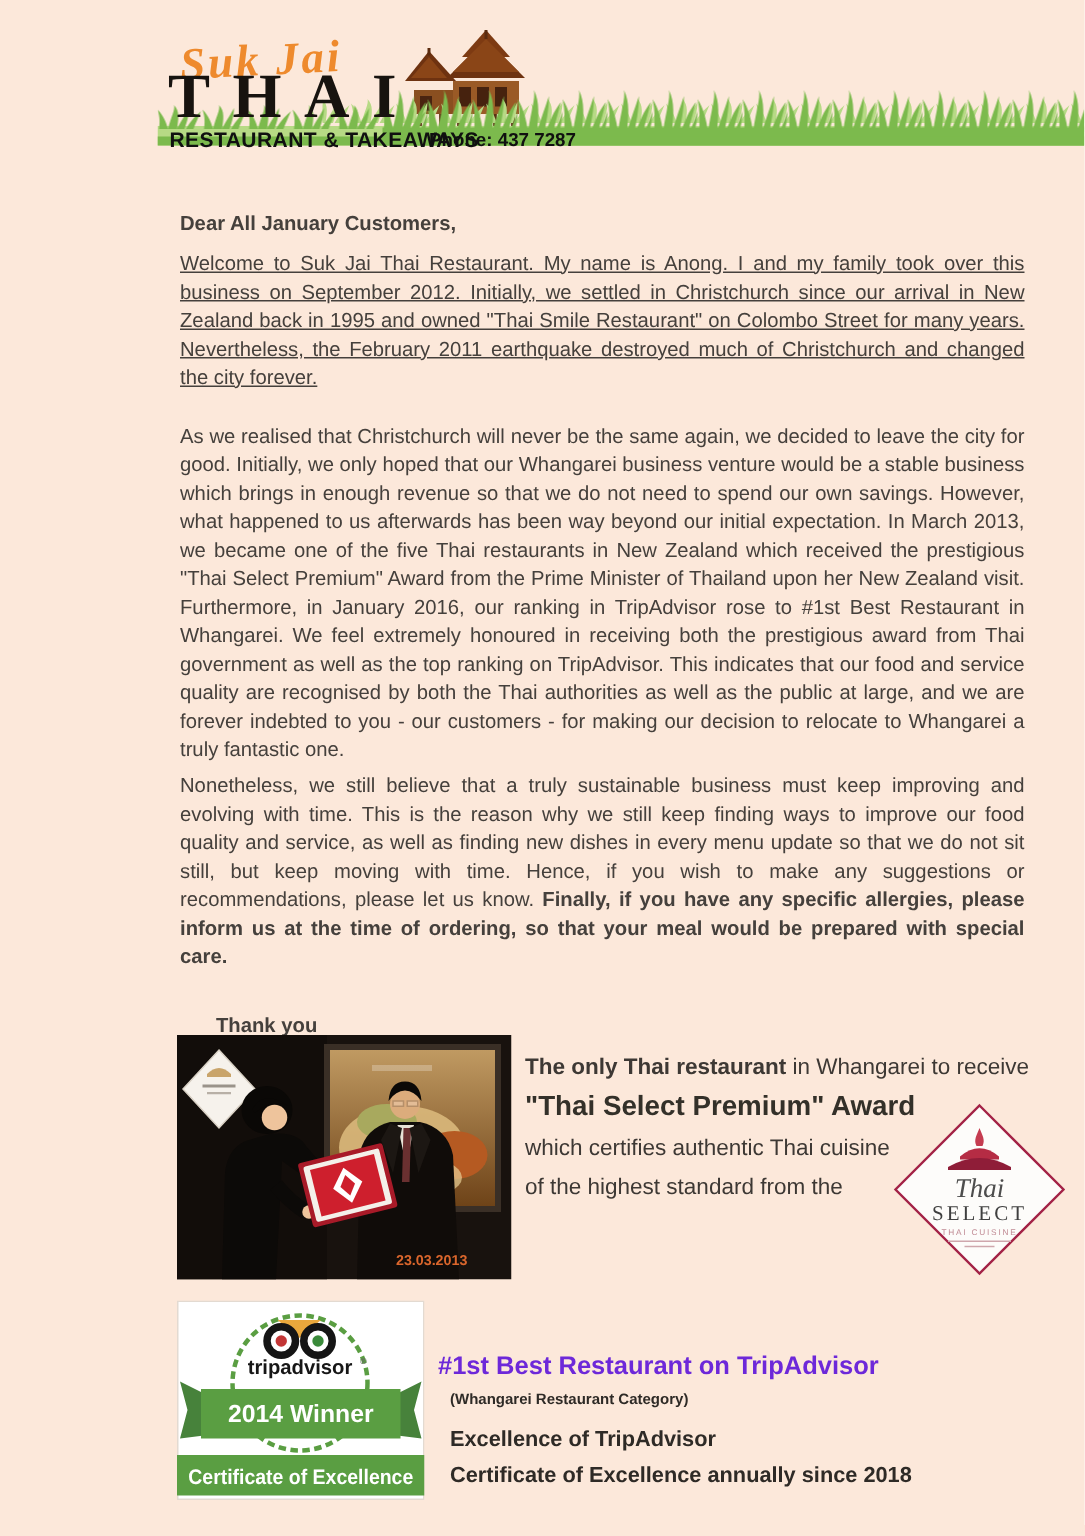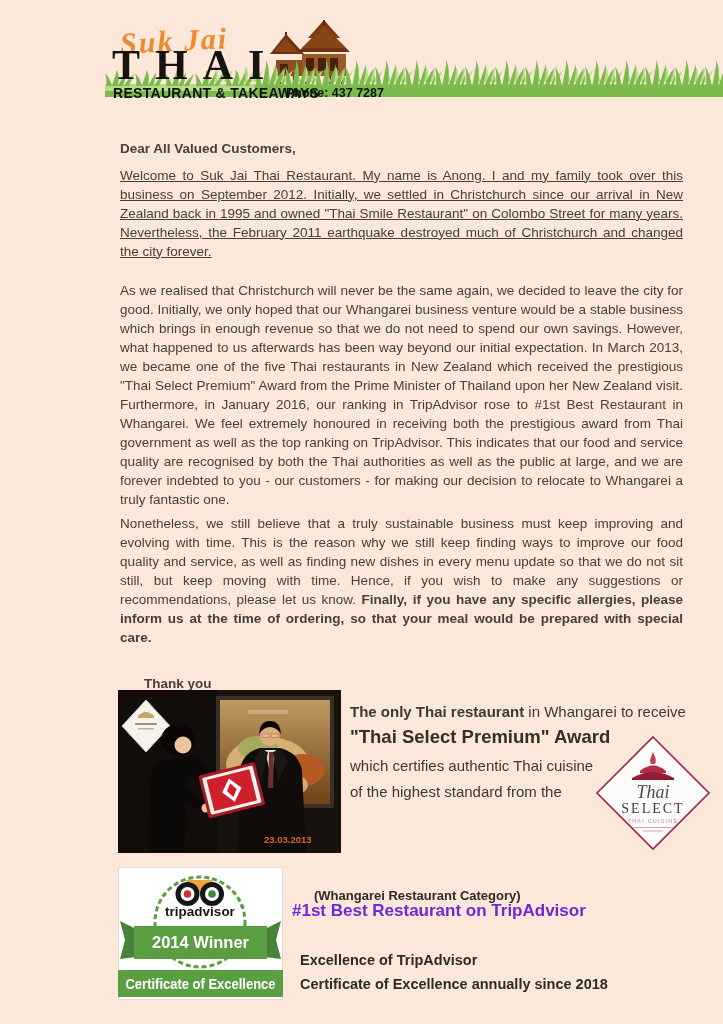--- a/index.html
+++ b/index.html
@@ -27,21 +27,21 @@
   .photo{left:118px;top:690px;z-index:1;}
   .ts-line1{left:350px;top:703px;font-size:15px;color:#3d3834;}
   .ts-title{left:350px;top:726px;font-size:18.5px;font-weight:bold;color:#333029;}
   .ts-l3{left:350px;top:757px;font-size:15px;color:#3d3834;}
   .ts-l4{left:350px;top:783px;font-size:15px;color:#3d3834;}
   .ts-l5{left:350px;top:809px;font-size:15px;color:#3d3834;}
   .ts-logo{left:594px;top:734px;}
   
   .ta-badge{left:118px;top:867px;}
   .ta-line1{left:292px;top:901px;font-size:17px;font-weight:bold;color:#6d28d9;}
-  .ta-l2{left:300px;top:888px;font-size:13px;font-weight:bold;color:#2e2a26;margin-left:14px;}
+  .ta-l2{left:300px;top:928px;font-size:10px;font-weight:bold;color:#2e2a26;}
   .ta-l3{left:300px;top:952px;font-size:14.5px;font-weight:bold;color:#2e2a26;}
   .ta-l4{left:300px;top:976px;font-size:14.5px;font-weight:bold;color:#2e2a26;}
 </style>
 </head>
 <body>
 
 <div id="page">
 
   <svg class="abs house" width="94" height="76" viewBox="0 0 94 76">
     <g stroke="#5a3012" stroke-width="2.5">
@@ -95,21 +95,21 @@
     <rect x="150" y="8" width="468" height="28" fill="url(#pgd1)"></rect>
     <rect x="150" y="33" width="468" height="12" fill="#7cba4d"></rect>
     <rect x="0" y="39" width="618" height="6" fill="#7cba4d"></rect>
   </svg>
 
   <div class="abs brand-script">Suk Jai</div>
   <div class="abs brand-main">THAI</div>
   <div class="abs brand-sub">RESTAURANT &amp; TAKEAWAYS</div>
   <div class="abs phone">Phone: 437 7287</div>
 
-  <p class="abs letter-block greeting">Dear All Valued Customers,</p>
+  <p class="abs letter-block greeting">Dear All January Customers,</p>
   <p class="abs letter-block p1">Welcome to Suk Jai Thai Restaurant. My name is Anong. I and my family took over this business on September 2012. Initially, we settled in Christchurch since our arrival in New Zealand back in 1995 and owned "Thai Smile Restaurant" on Colombo Street for many years. Nevertheless, the February 2011 earthquake destroyed much of Christchurch and changed the city forever.</p>
   <p class="abs letter-block p2">As we realised that Christchurch will never be the same again, we decided to leave the city for good. Initially, we only hoped that our Whangarei business venture would be a stable business which brings in enough revenue so that we do not need to spend our own savings. However, what happened to us afterwards has been way beyond our initial expectation. In March 2013, we became one of the five Thai restaurants in New Zealand which received the prestigious "Thai Select Premium" Award from the Prime Minister of Thailand upon her New Zealand visit. Furthermore, in January 2016, our ranking in TripAdvisor rose to #1st Best Restaurant in Whangarei. We feel extremely honoured in receiving both the prestigious award from Thai government as well as the top ranking on TripAdvisor. This indicates that our food and service quality are recognised by both the Thai authorities as well as the public at large, and we are forever indebted to you - our customers - for making our decision to relocate to Whangarei a truly fantastic one.</p>
   <p class="abs letter-block p3"><span>Nonetheless, we still believe that a truly sustainable business must keep improving and evolving with time. This is the reason why we still keep finding ways to improve our food quality and service, as well as finding new dishes in every menu update so that we do not sit still, but keep moving with time. Hence, if you wish to make any suggestions or recommendations, please let us know. </span><span class="b">Finally, if you have any specific allergies, please inform us at the time of ordering, so that your meal would be prepared with special care.</span></p>
   <p class="abs letter-block closing">Thank you</p>
 
   <svg class="abs photo" width="223" height="163" viewBox="0 0 223 163">
     <defs>
       <linearGradient id="scr" x1="0" y1="0" x2="0" y2="1">
         <stop offset="0" stop-color="#c09a62"></stop>
           <stop offset="1" stop-color="#6e4318"></stop>

